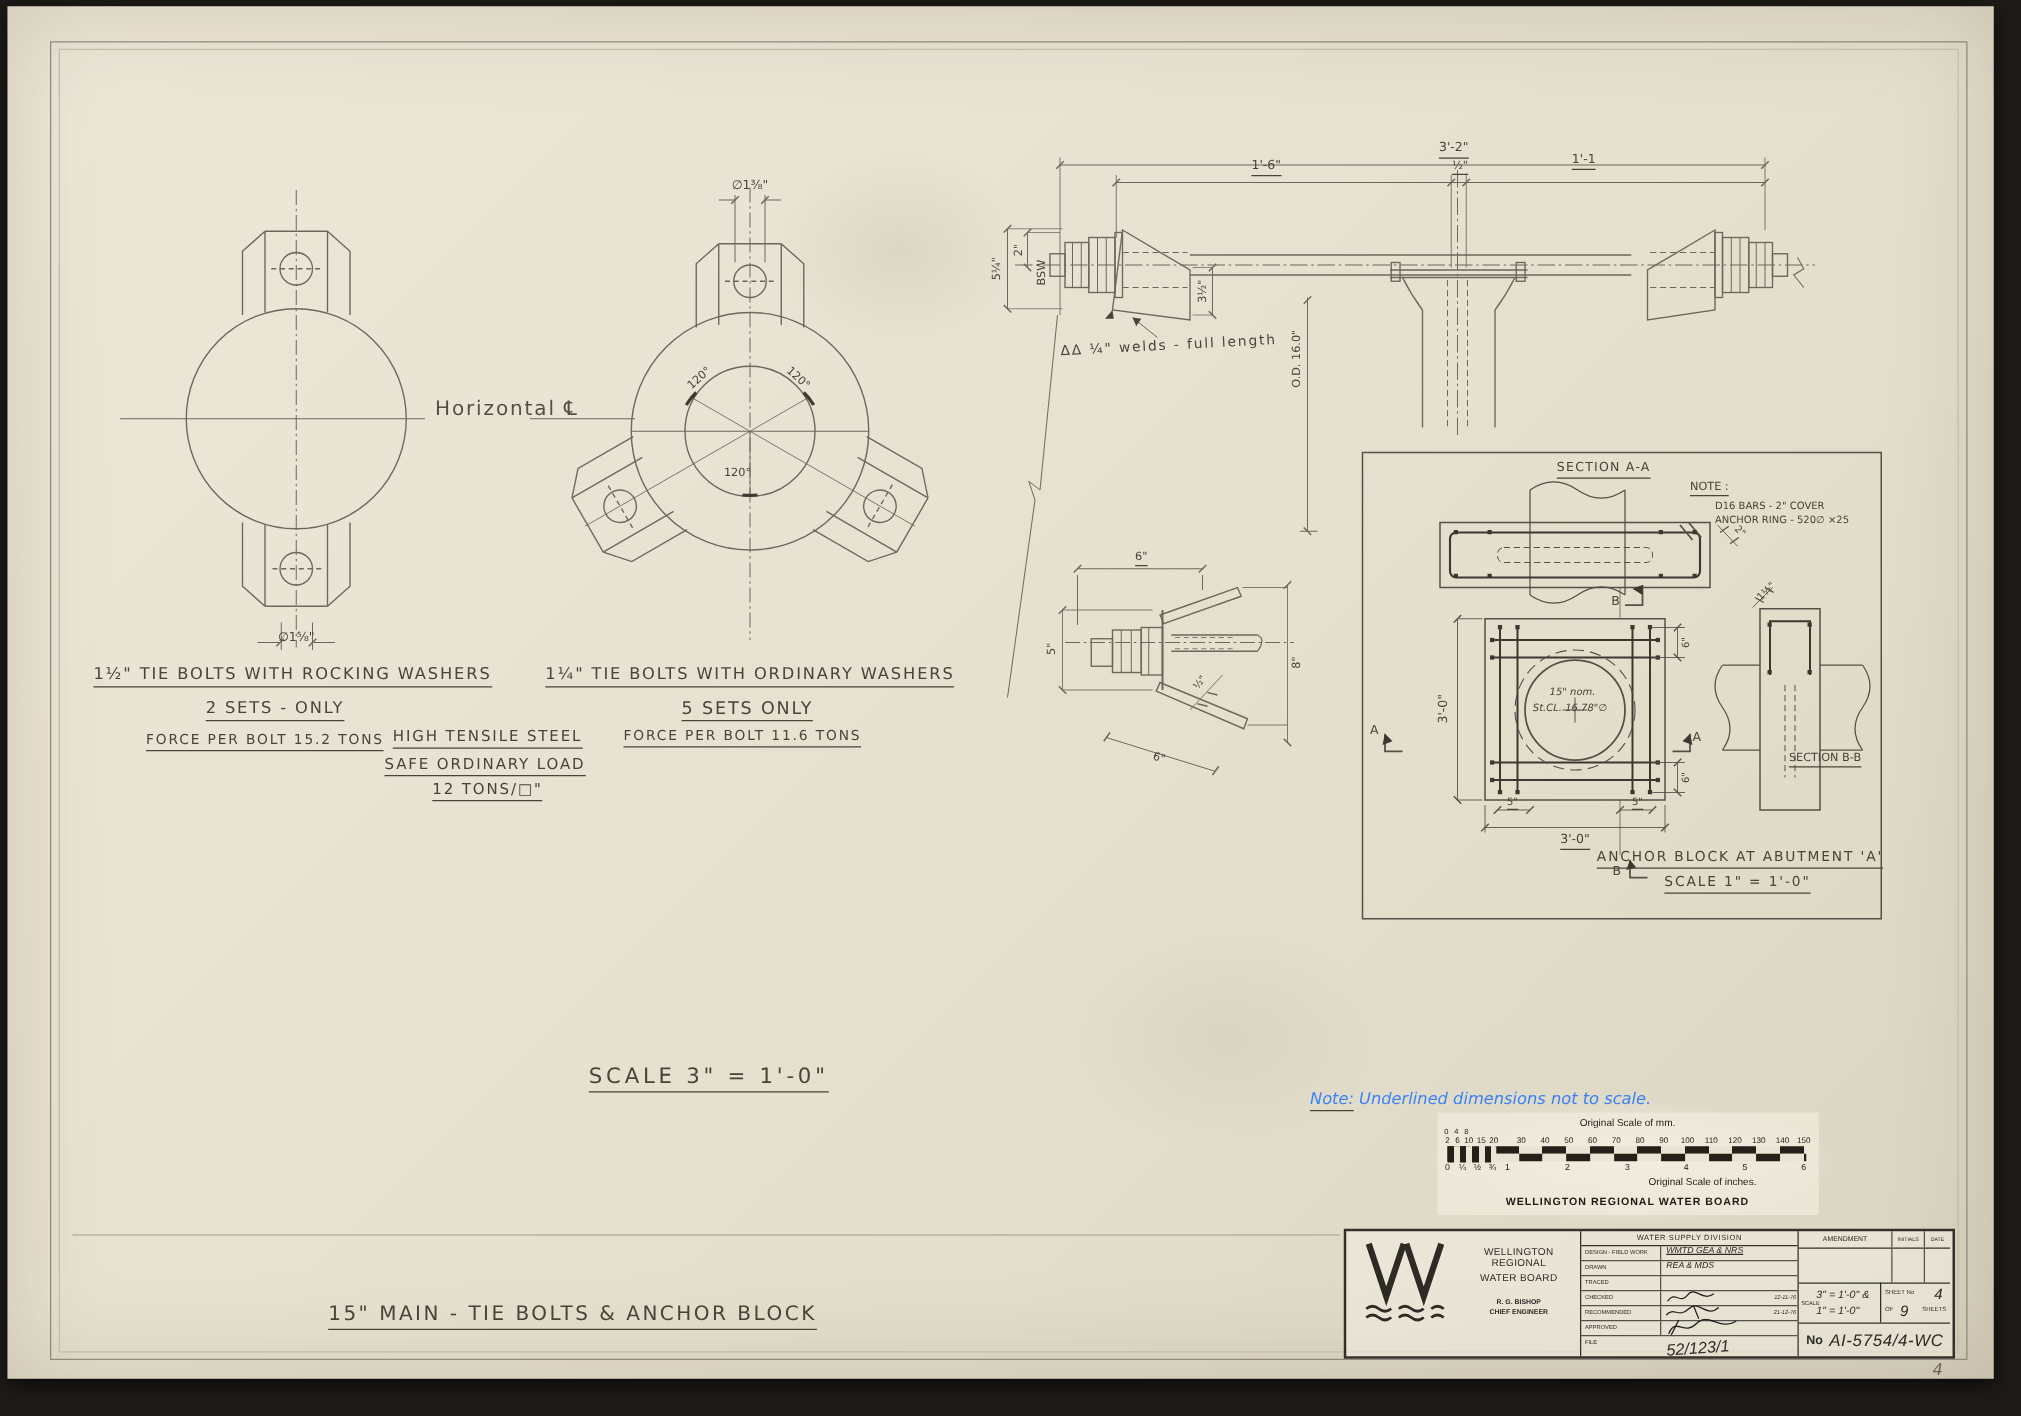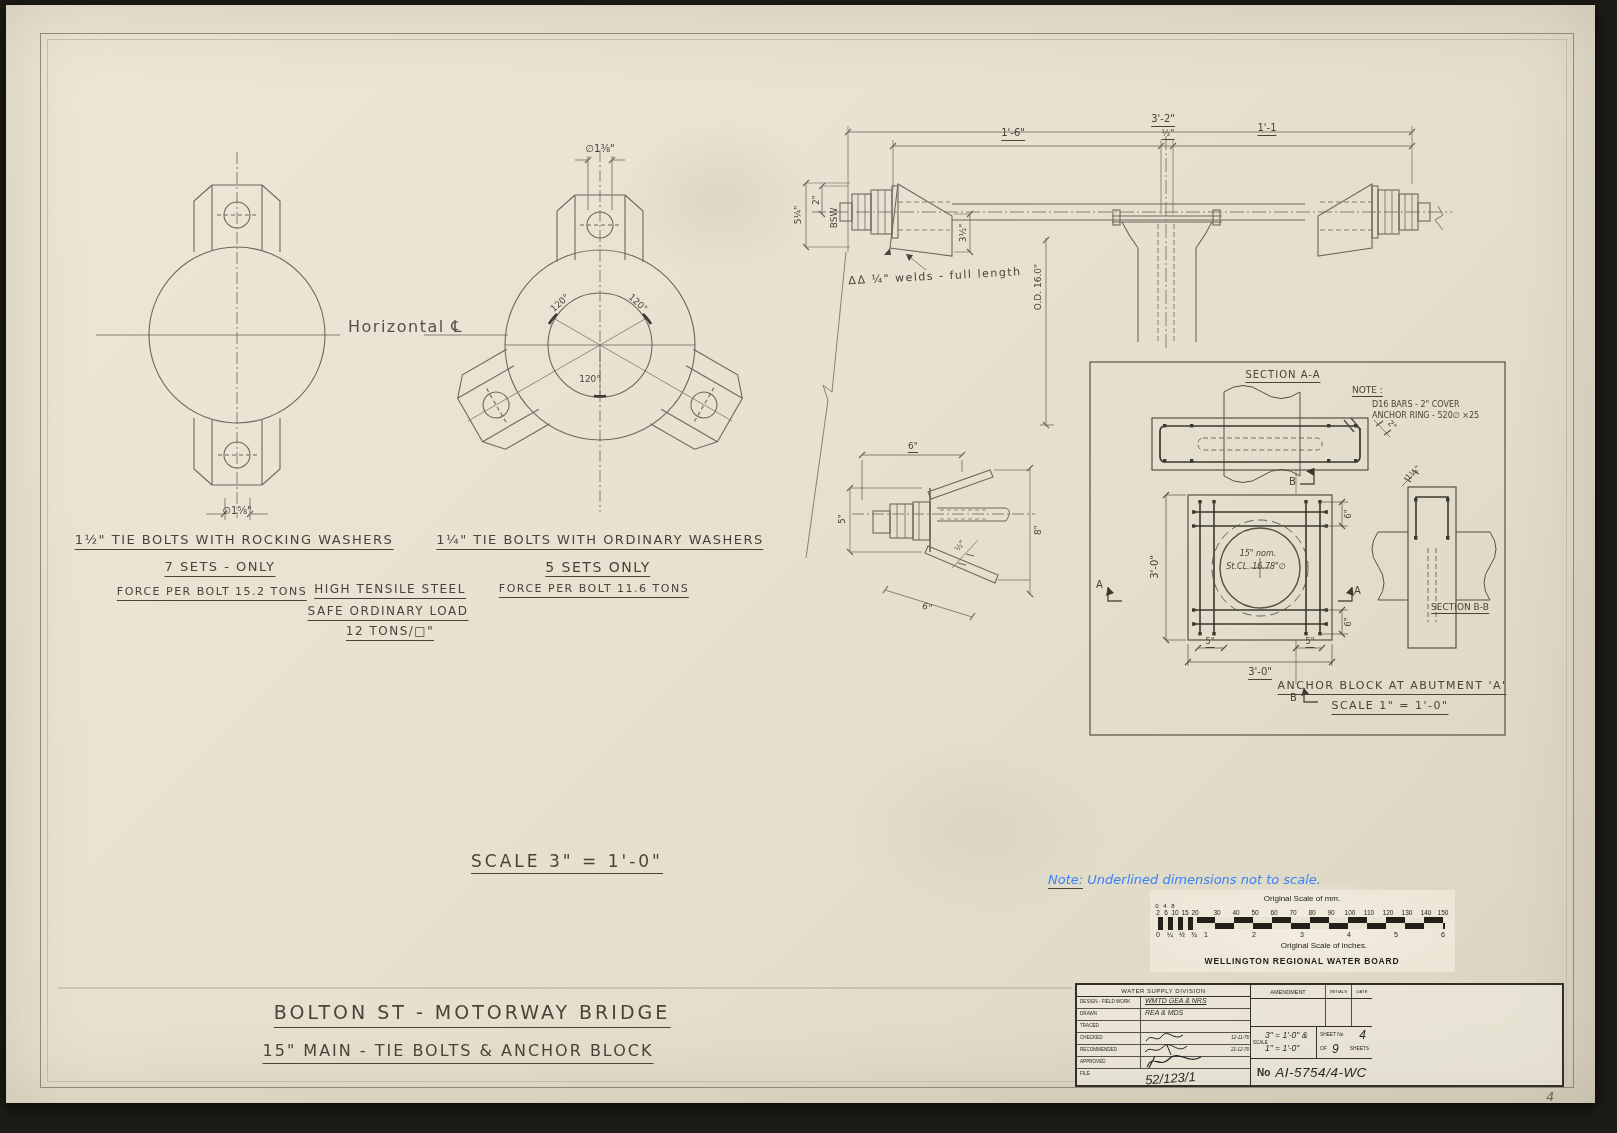--- a/index.html
+++ b/index.html
@@ -260,21 +260,21 @@
   </svg>
 
   <div class="lbl hand" style="left:348px;top:318px;font-size:16px;color:#555047;">Horizontal ℄</div>
   <div class="lbl ctr" style="left:237px;top:505px;font-size:10px;">∅1⅝"</div>
   <div class="lbl ctr" style="left:600px;top:143px;font-size:10px;">∅1⅜"</div>
   <div class="lbl" style="left:560px;top:303px;font-size:9px;transform:translate(-50%,-50%) rotate(-42deg);">120°</div>
   <div class="lbl" style="left:638px;top:303px;font-size:9px;transform:translate(-50%,-50%) rotate(42deg);">120°</div>
   <div class="lbl ctr" style="left:590px;top:374px;font-size:9px;">120°</div>
 
   <div class="lbl ctr u hand" style="left:234px;top:533px;font-size:13px;">1½" TIE BOLTS WITH ROCKING WASHERS</div>
-  <div class="lbl ctr u hand" style="left:220px;top:560px;font-size:13px;">7 SETS - ONLY</div>
+  <div class="lbl ctr u hand" style="left:220px;top:560px;font-size:13px;">2 SETS - ONLY</div>
   <div class="lbl ctr u hand" style="left:212px;top:586px;font-size:11px;">FORCE PER BOLT 15.2 TONS</div>
 
   <div class="lbl ctr u hand" style="left:600px;top:533px;font-size:13px;">1¼" TIE BOLTS WITH ORDINARY WASHERS</div>
   <div class="lbl ctr u hand" style="left:598px;top:559px;font-size:14px;">5 SETS ONLY</div>
   <div class="lbl ctr u hand" style="left:594px;top:583px;font-size:11px;">FORCE PER BOLT 11.6 TONS</div>
 
   <div class="lbl ctr u hand" style="left:390px;top:583px;font-size:12px;">HIGH TENSILE STEEL</div>
   <div class="lbl ctr u hand" style="left:388px;top:605px;font-size:12px;">SAFE ORDINARY LOAD</div>
   <div class="lbl ctr u hand" style="left:390px;top:625px;font-size:12px;">12 TONS/□"</div>
 
@@ -350,24 +350,42 @@
   <span class="sb-lbl" style="left:1158px;top:931px;font-size:7px;">0</span>
   <span class="sb-lbl" style="left:1170px;top:931px;font-size:7px;">¼</span>
   <span class="sb-lbl" style="left:1182px;top:931px;font-size:7px;">½</span>
   <span class="sb-lbl" style="left:1194px;top:931px;font-size:7px;">¾</span>
   <span class="sb-lbl" style="left:1206px;top:931px;font-size:7px;">1</span>
   <span class="sb-lbl" style="left:1254px;top:931px;font-size:7px;">2</span>
   <span class="sb-lbl" style="left:1302px;top:931px;font-size:7px;">3</span>
   <span class="sb-lbl" style="left:1349px;top:931px;font-size:7px;">4</span>
   <span class="sb-lbl" style="left:1396px;top:931px;font-size:7px;">5</span>
   <span class="sb-lbl" style="left:1443px;top:931px;font-size:7px;">6</span>
-  <div class="sb-lbl" style="left:1324px;top:941px;font-size:8px;">Original Scale of inches.</div>
+  <div class="sb-lbl" style="left:1362px;top:941px;font-size:8px;">Original Scale of inches.</div>
   <div class="sb-lbl" style="left:1302px;top:956px;font-size:8.5px;font-weight:bold;letter-spacing:.8px;">WELLINGTON REGIONAL WATER BOARD</div>
 
   <div class="tb">
+    <div class="tb-left">
+      <svg width="78" height="76" style="position:absolute;left:10px;top:6px;">
+        <g stroke="#2e2b25" stroke-width="5" fill="none">
+          <path d="M8,4 L22,46 L36,4"></path>
+          <path d="M38,4 L52,46 L66,4"></path>
+        </g>
+        <g stroke="#2e2b25" stroke-width="2.2" fill="none">
+          <path d="M6,56 q5,-4 10,0 t10,0 M32,56 q5,-4 10,0 t10,0 M58,56 q5,-4 10,0"></path>
+          <path d="M6,63 q5,-4 10,0 t10,0 M32,63 q5,-4 10,0 t10,0 M58,63 q5,-4 10,0"></path>
+        </g>
+      </svg>
+      <div class="tb-org">
+        <div style="font-size:8px;letter-spacing:.3px;">WELLINGTON REGIONAL</div>
+        <div style="font-size:8px;margin-top:3px;letter-spacing:.3px;">WATER BOARD</div>
+        <div style="font-size:5.5px;margin-top:12px;font-weight:bold;">R. G. BISHOP</div>
+        <div style="font-size:5.5px;margin-top:2px;font-weight:bold;">CHIEF ENGINEER</div>
+      </div>
+    </div>
 
     <div class="tb-mid">
       <div class="tb-mid-hdr">WATER SUPPLY DIVISION</div>
       <div class="tb-row">
         <div class="rl">DESIGN - FIELD WORK</div>
         <div class="rv ink" style="text-decoration:underline;">WMTD GEA &amp; NRS</div>
       </div>
       <div class="tb-row">
         <div class="rl">DRAWN</div>
         <div class="rv ink">REA &amp; MDS</div>
@@ -433,17 +451,16 @@
           <span style="position:absolute;right:3px;top:19px;font-size:4.8px;">SHEETS</span>
         </div>
       </div>
       <div class="tb-no-row">
         <span style="font-size:10px;font-weight:bold;">No</span>
         <span class="ink" style="font-size:13.5px;font-style:italic;margin-left:5px;letter-spacing:.5px;">AI-5754/4-WC</span>
       </div>
     </div>
   </div>
 
-  <div class="lbl ctr u hand" style="left:472px;top:1002px;font-size:19px;letter-spacing:3px;padding-bottom:3px;">BOLTON ST - MOTORWAY BRIDGE</div>
   <div class="lbl ctr u hand" style="left:458px;top:1042px;font-size:16px;letter-spacing:2px;padding-bottom:3px;">15" MAIN - TIE BOLTS &amp; ANCHOR BLOCK</div>
 
   <div class="lbl" style="left:1546px;top:1090px;font-size:13px;color:#6b6456;font-style:italic;">4</div>
 </div>
 
 </body></html>

